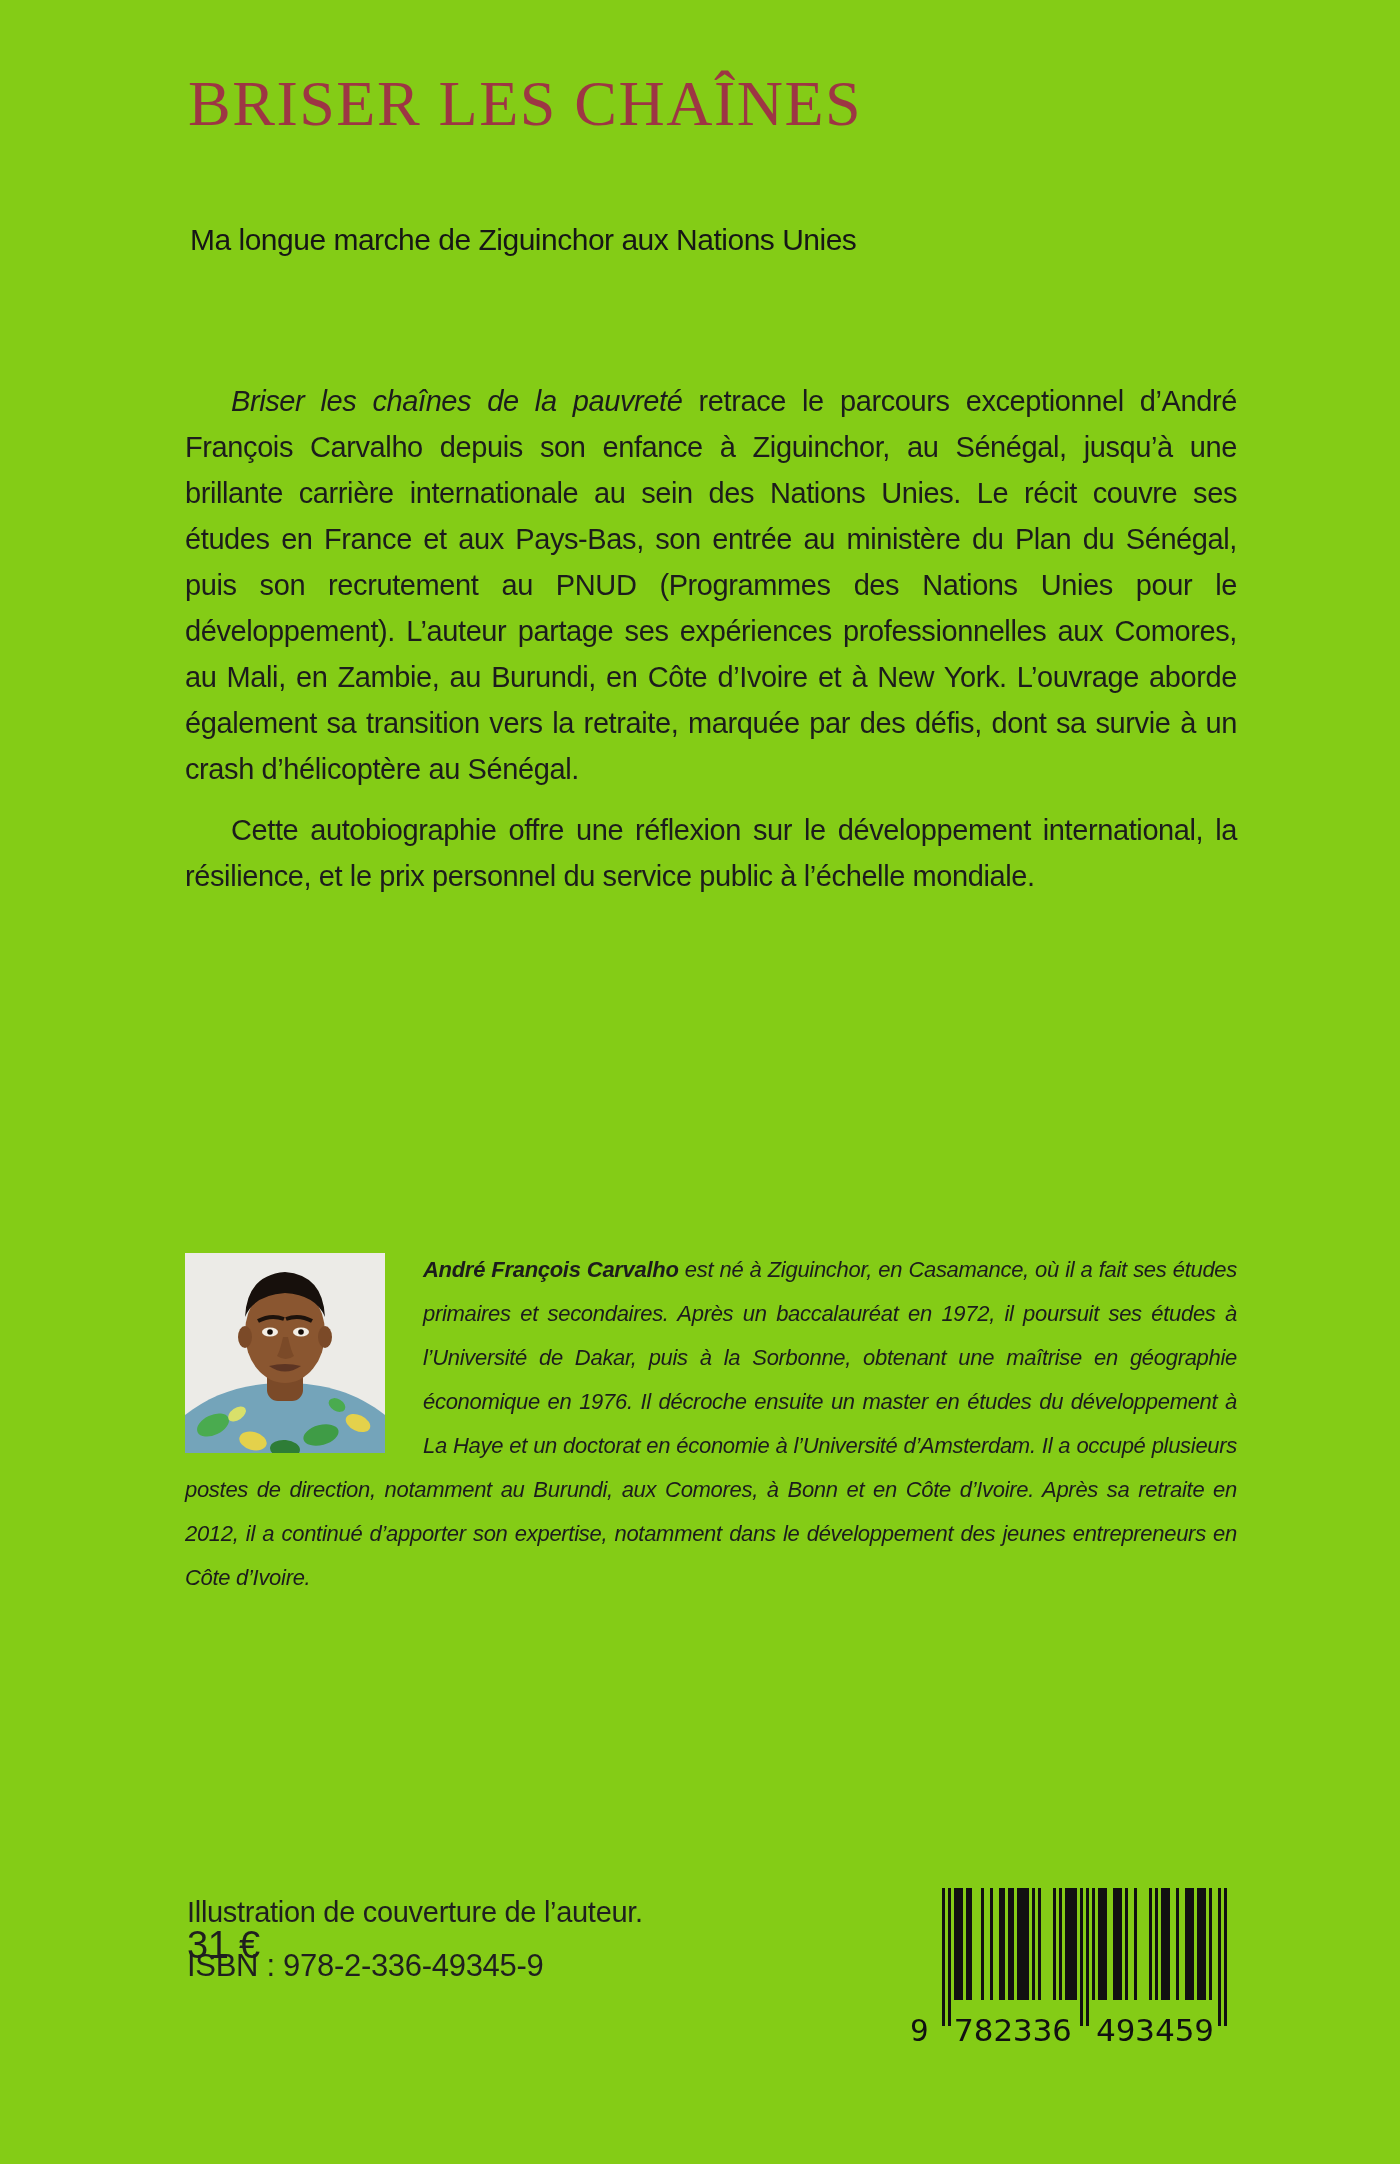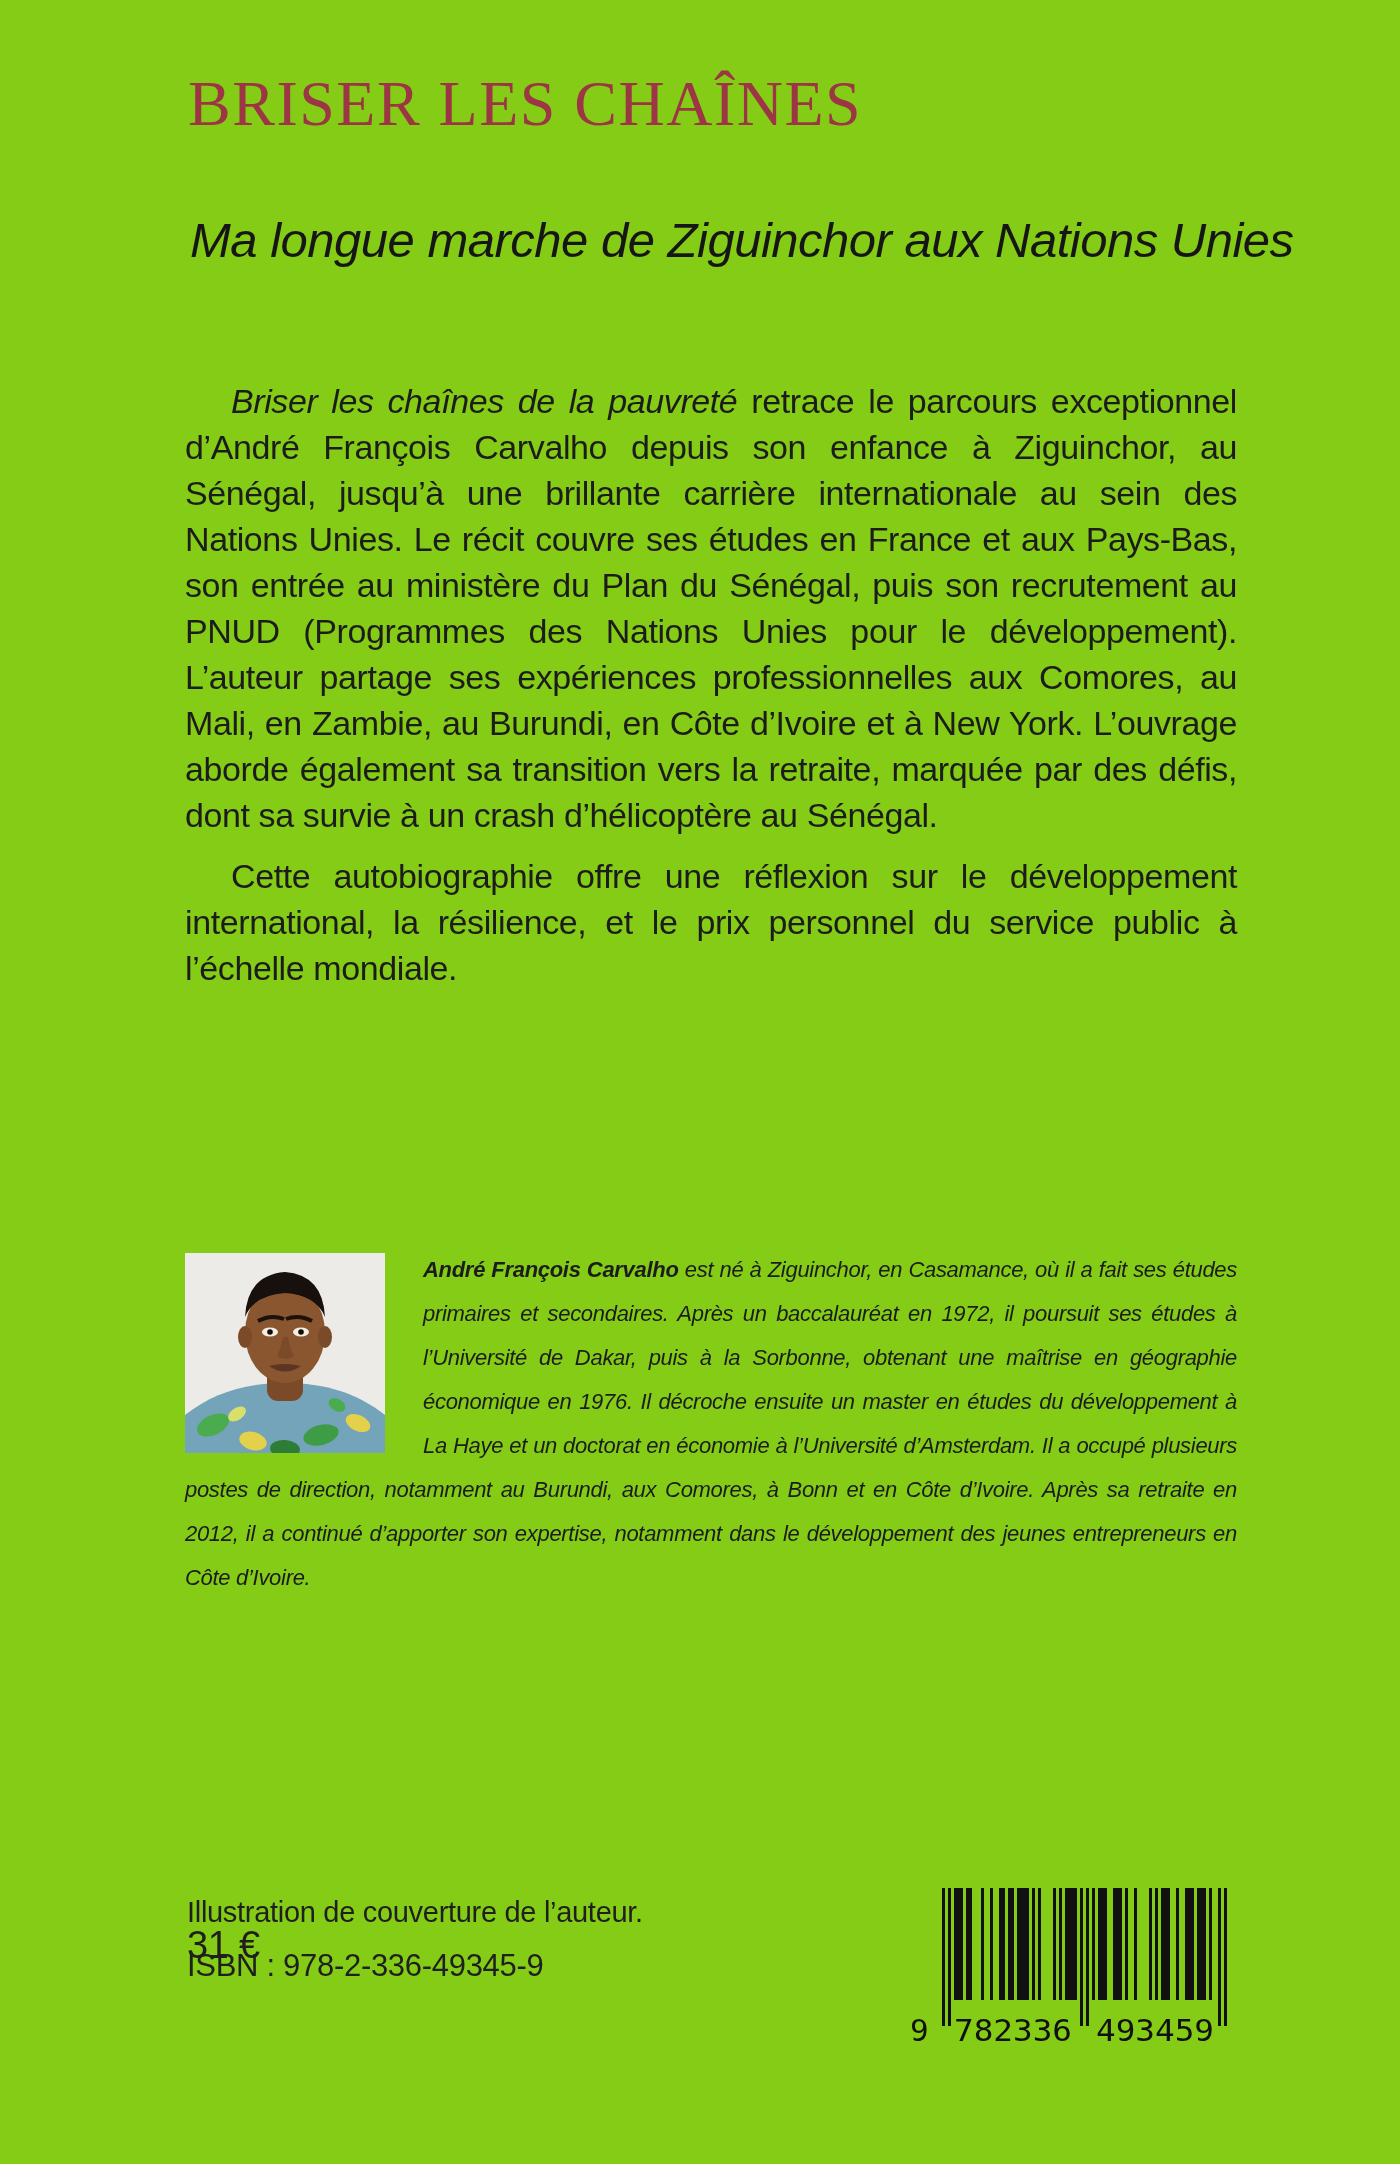--- a/index.html
+++ b/index.html
@@ -14,28 +14,28 @@
   
   .title{
     position:absolute;left:188px;top:66px;
     font-family:"Liberation Serif",serif;
     font-weight:normal;
     font-size:64px;line-height:76px;
     letter-spacing:1.5px;
   }
   .subtitle{
     position:absolute;left:190px;top:216px;
-    font-size:49px;line-height:48px;
-    font-style:italic;color:#161616;
+    font-size:30px;line-height:48px;
+    color:#161616;
     letter-spacing:-0.5px;
   }
   
   .synopsis{
     position:absolute;left:185px;top:378px;width:1052px;
-    font-size:34px;line-height:46px;
+    font-size:29px;line-height:46px;
     text-align:justify;color:#1c1c1c;
     letter-spacing:-0.4px;
   }
   .synopsis p{margin:0 0 15px 0;text-indent:46px;}
   .em{font-style:italic;}
   
   .bio{
     position:absolute;left:185px;top:1248px;width:1052px;
     font-size:22px;line-height:44px;
     font-style:italic;text-align:justify;

